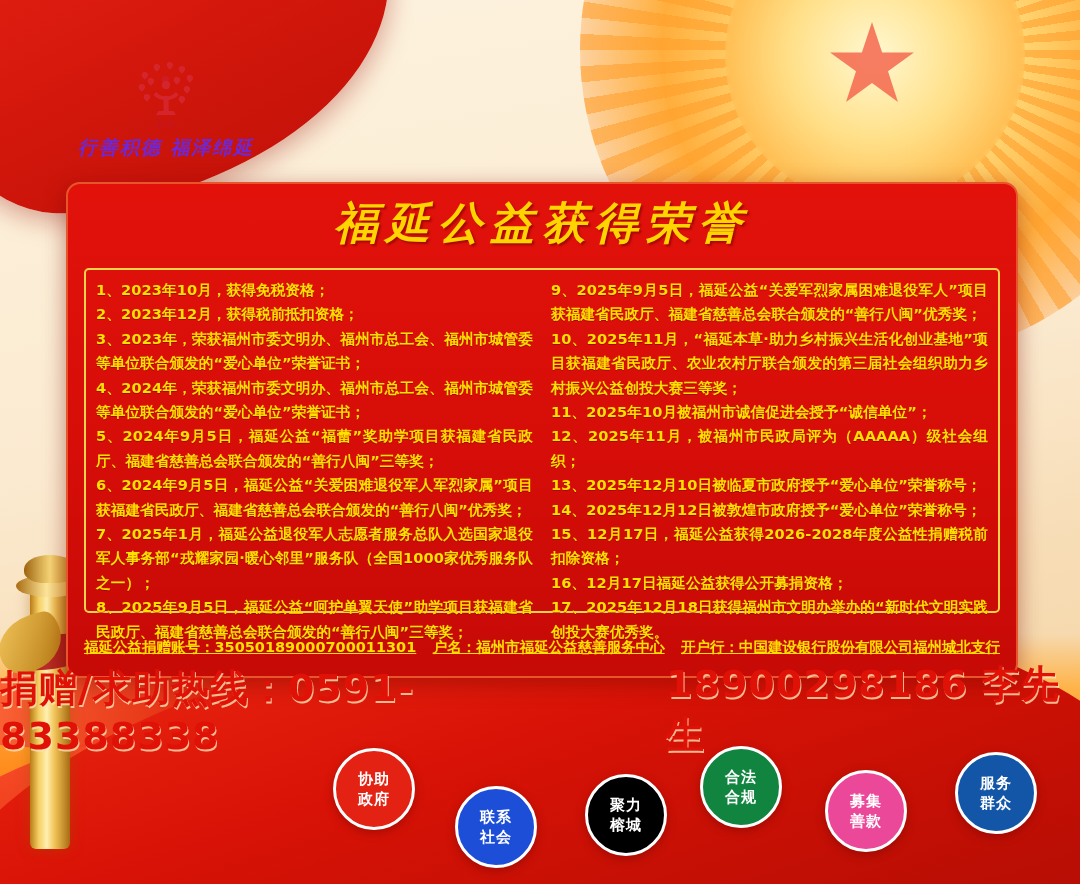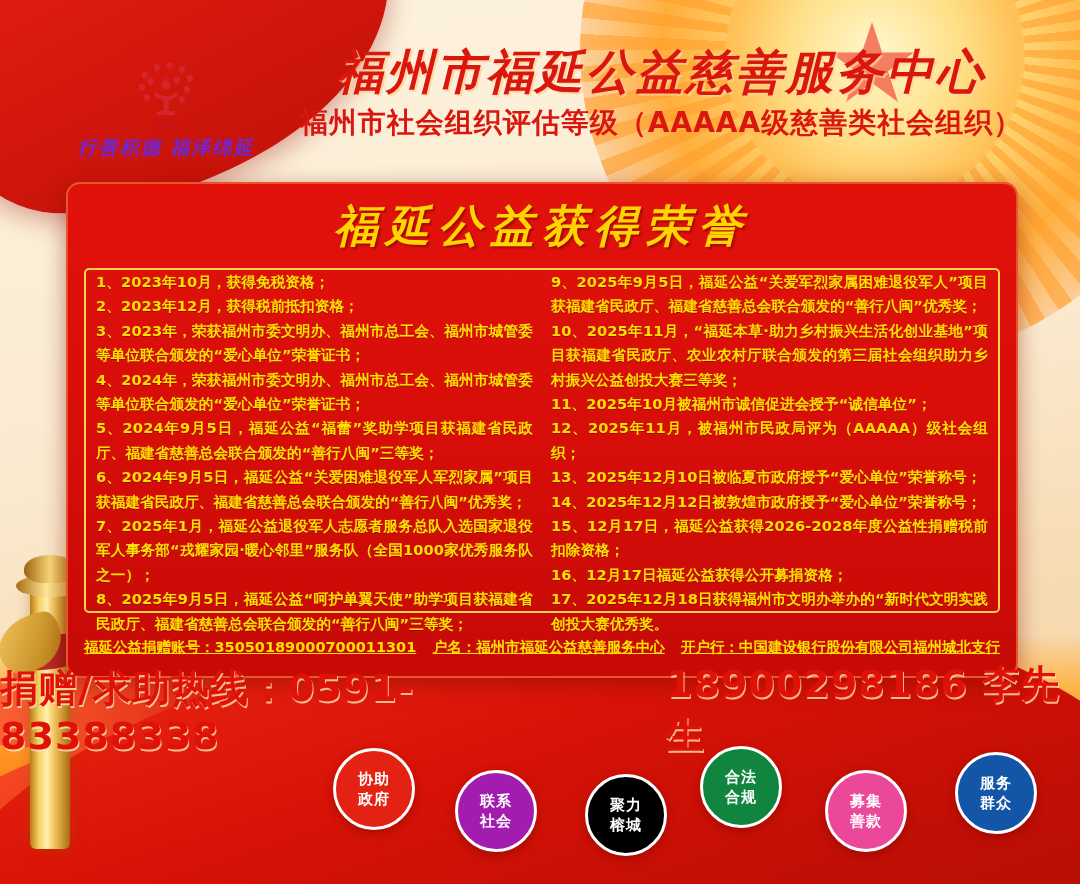--- a/index.html
+++ b/index.html
@@ -128,27 +128,27 @@
   
   .panel{
     position:absolute;left:66px;top:182px;width:948px;height:492px;border-radius:14px;
     background:linear-gradient(180deg,#e2120b 0%,#d60d08 55%,#c60a06 100%);
     box-shadow:0 6px 22px rgba(120,8,0,.45);
     border:2px solid #e8552c;
   }
   .panel-title{
     position:absolute;left:0;right:0;top:16px;text-align:center;
     font-size:44px;line-height:52px;font-weight:bold;color:#ffd400;letter-spacing:8px;
-    font-family:Liberation Sans, sans-serif;font-style:italic;
+    font-family:Liberation Mono, monospace;font-style:italic;
     text-shadow:2px 2px 2px rgba(120,0,0,.55);
   }
   .inner-box{
     position:absolute;left:16px;top:84px;width:916px;height:345px;
     border:2px solid #ffd24a;border-radius:5px;
-    display:flex;gap:18px;padding:0 10px;box-sizing:border-box;
+    display:flex;gap:18px;padding:8px 10px;box-sizing:border-box;
   }
   .col{width:50%;box-sizing:border-box;}
   .col ul{list-style:none;margin:0;padding:0;}
   .col li{
     font-size:14.6px;line-height:24.4px;color:#ffe000;font-weight:bold;
     letter-spacing:.1px;text-align:justify;
     text-shadow:0 1px 0 rgba(120,0,0,.5);
   }
   .acct-row{
     position:absolute;left:16px;right:16px;bottom:14px;height:30px;
@@ -233,24 +233,20 @@
             <path d="M36 48c3 3 6.5 4.5 10 4.5S53 51 56 48l2.5 3c-3.2 3.2-7 5-12.5 5s-9.3-1.8-12.5-5z"></path>
             <rect x="43.6" y="52" width="5" height="17" rx="1.4"></rect>
             <path d="M36 71h20l-2.6-4H38.6z"></path>
           </g>
         </svg>
       </div>
       <div class="logo-sub">福延</div>
       <div class="logo-slogan">行善积德  福泽绵延</div>
     </div>
 
-    <div class="title-block">
-      <div class="title-main">福州市福延公益慈善服务中心</div>
-      <div class="title-sub">福州市社会组织评估等级（AAAAA级慈善类社会组织）</div>
-    </div>
   </div>
 
   <div class="panel">
     <div class="panel-title">福延公益获得荣誉</div>
 
     <div class="inner-box">
       <div class="col">
         <ul>
           <li>1、2023年10月，获得免税资格；</li>
           <li>2、2023年12月，获得税前抵扣资格；</li>
@@ -288,21 +284,21 @@
     <div class="hot-label">捐赠/求助热线：0591-83388338</div>
     <div class="hot-num">18900298186 李先生</div>
   </div>
 
   <div class="badges">
     <div class="badge" id="b0" style="left: 333px; top: 22px; background: rgb(227, 34, 19);">
       <div class="badge-txt">
         <span>协助</span><br><span>政府</span>
       </div>
     </div>
-    <div class="badge" id="b1" style="left: 455px; top: 44px; background: #a21caf;">
+    <div class="badge" id="b1" style="left: 455px; top: 60px; background: #1d4ed8;">
       <div class="badge-txt">
         <span>联系</span><br><span>社会</span>
       </div>
     </div>
     <div class="badge" id="b2" style="left: 585px; top: 48px; background: #000000; text-decoration: underline;">
       <div class="badge-txt">
         <span>聚力</span><br><span>榕城</span>
       </div>
     </div>
     <div class="badge" id="b3" style="left: 700px; top: 20px; background: rgb(17, 133, 63);">

